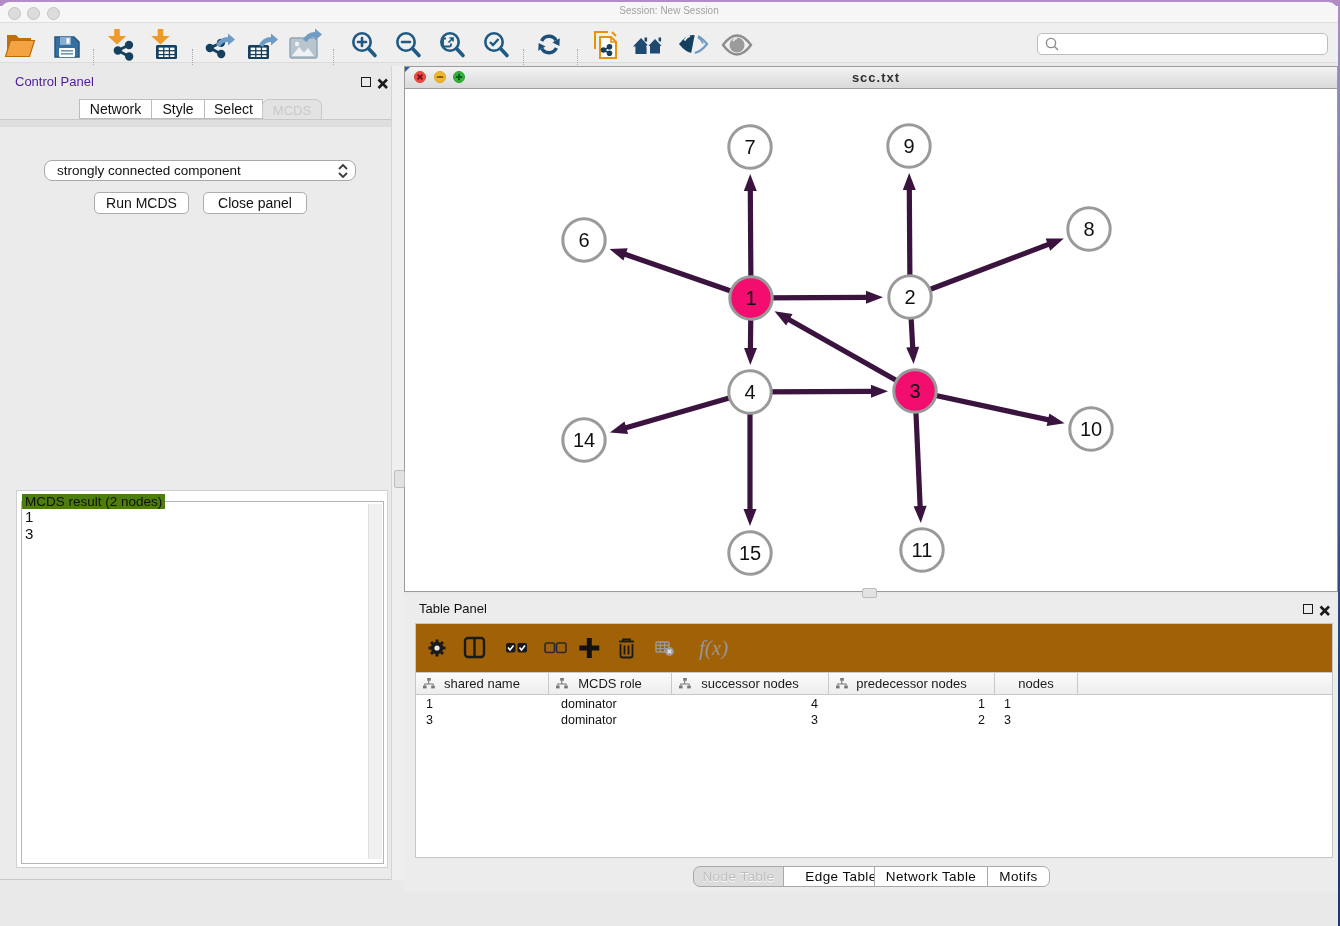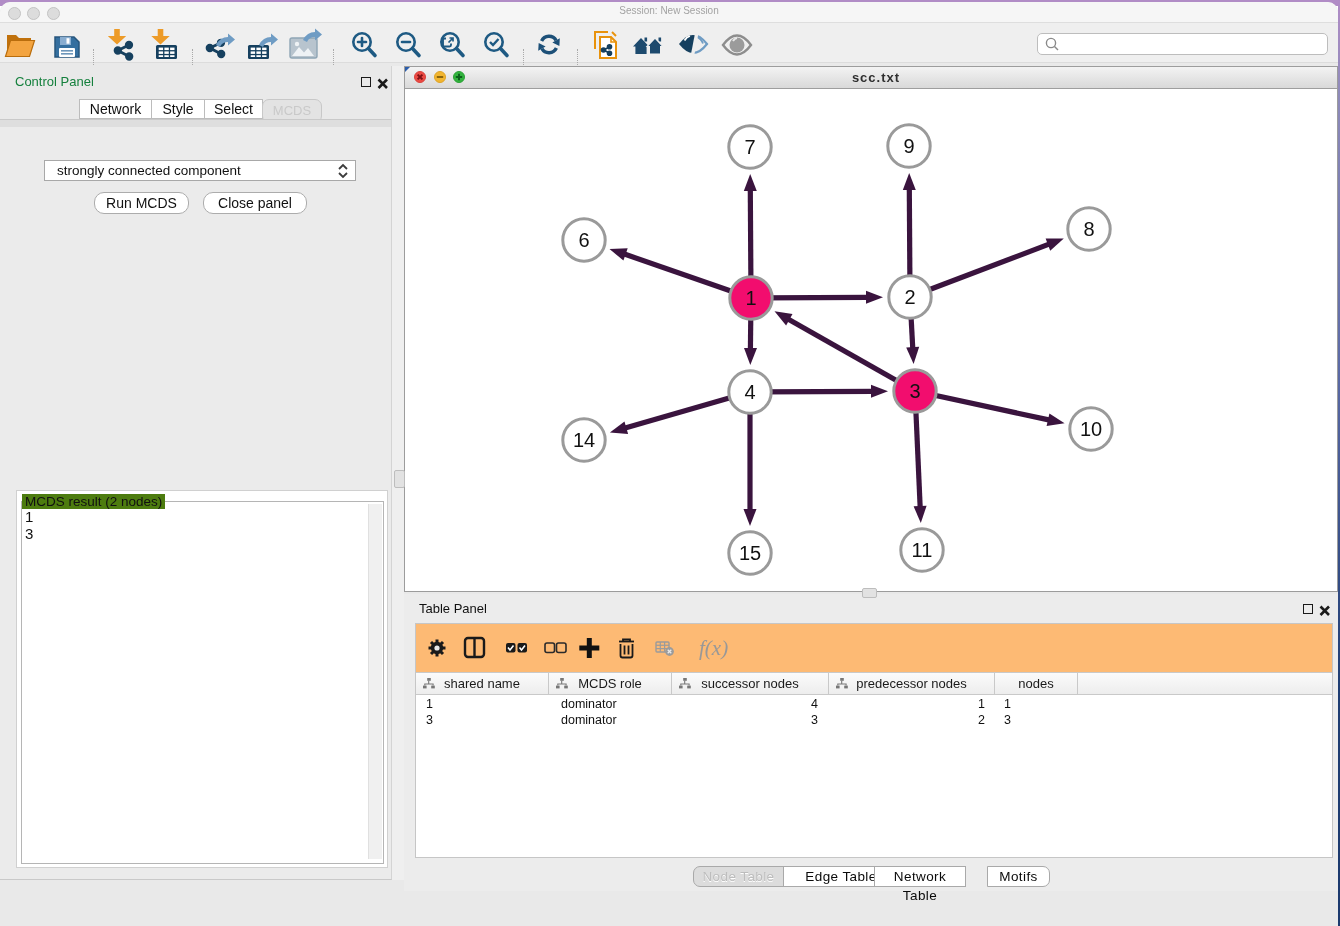--- a/index.html
+++ b/index.html
@@ -17,53 +17,53 @@
 .tlgrey{top:5px;width:13px;height:13px;border-radius:50%;
   background:#dcdcdc;border:1px solid #c3c3c3;box-sizing:border-box;}
 #wtitle{left:0;top:3px;width:1338px;text-align:center;font-size:10px;color:#a3a3a3;}
 #toolbar{left:0;top:21px;width:1338px;height:39px;background:#efefef;
   border-bottom:1px solid #dcdcdc;}
 .sep{top:26px;width:0px;height:30px;border-left:1px dotted #a9a9a9;}
 #searchbox{left:1037px;top:10px;width:289px;height:20px;background:#fff;
   border:1px solid #bdbdbd;border-radius:5px;}
 
 #cpanel{left:0;top:64px;width:391px;height:813px;background:#e9e9e9;border-bottom:1px solid #c9c9c9;border-right:1px solid #d4d4d4;}
-#cptitle{left:15px;top:8px;font-size:13px;color:#15803d;}
+#cptitle{left:15px;top:8px;font-size:13px;color:#4c1d95;}
 .floatbtn{width:10px;height:10px;border:1.6px solid #1a1a1a;box-sizing:border-box;}
 .tab{top:33px;height:20px;background:#fff;border:1px solid #bcbcbc;box-sizing:border-box;
   font-size:14px;color:#111;text-align:center;line-height:19px;}
 #tabmcds{left:262px;top:33px;width:60px;height:24px;background:#e3e3e3;
   border:1px solid #c8c8c8;box-sizing:border-box;border-radius:7px;
   font-size:13px;color:#c9c9c9;text-align:center;line-height:21px;}
 #tabpaneband{left:0;top:53px;width:391px;height:8px;background:#dedede;border-top:1px solid #c9c9c9;}
 #tabpane{left:0;top:61px;width:391px;height:752px;background:#ebebeb;}
 #optlabel{left:9px;top:73px;width:382px;text-align:center;font-size:14px;color:#111;}
 #combo{left:44px;top:94px;width:312px;height:21px;background:#fff;
-  border:1px solid #a8a8a8;border-radius:0;box-sizing:border-box;
+  border:1px solid #a8a8a8;border-radius:8px;box-sizing:border-box;
   font-size:13.5px;color:#111;line-height:19px;padding-left:12px;}
-.btn{top:126px;height:22px;background:#fff;border:1px solid #acacac;border-radius:10px;
+.btn{top:126px;height:22px;background:#fff;border:1px solid #acacac;border-radius:5px;
   box-sizing:border-box;font-size:14px;color:#111;text-align:center;line-height:20px;}
 #resultpanel{left:16px;top:424px;width:370px;height:376px;background:#fff;border:1px solid #d0d0d0;}
 #fieldset{left:4px;top:10px;width:361px;height:361px;border:1px solid #b5b5b5;}
 #legend{left:0px;top:-8px;background:#4d7c0f;padding:0 3px;font-size:13.5px;color:#111;}
 #mcdstext{left:3px;top:7px;font-size:15px;color:#111;line-height:16.8px;}
 #resscroll{left:346px;top:2px;width:13px;height:355px;background:#f0f0f0;border-left:1px solid #e0e0e0;}
 
 #netwin{left:404px;top:64px;width:934px;height:526px;border:1px solid #9c9c9c;
   box-sizing:border-box;background:#fff;}
 #nettitle{left:0;top:0;width:932px;height:21px;
   background:linear-gradient(#f3f3f3,#d9d9d9);border-bottom:1px solid #9e9e9e;}
 .tl{top:4px;width:12px;height:12px;border-radius:50%;box-sizing:border-box;}
 #netname{left:5px;top:3px;width:932px;text-align:center;font-size:13px;font-weight:bold;
   color:#2f2f2f;letter-spacing:1px;}
 #graph{left:0px;top:22px;}
 
 #tpanel{left:404px;top:592px;width:934px;height:297px;background:#ececec;}
 #tptitle{left:15px;top:7px;font-size:13px;color:#111;}
-#tinner{left:11px;top:29px;width:918px;height:235px;background:#fdba74;
+#tinner{left:11px;top:29px;width:918px;height:235px;background:#a16207;
   border:1px solid #c6c6c6;box-sizing:border-box;}
 #thead{left:0px;top:48px;width:916px;height:23px;background:linear-gradient(#fbfbfb,#ededed);
   border-top:1px solid #c9c9c9;border-bottom:1px solid #c9c9c9;box-sizing:border-box;}
 .hcell{top:0;height:21px;border-right:1px solid #c9c9c9;box-sizing:border-box;
   font-size:13px;color:#1a1a1a;text-align:center;line-height:21px;}
 #tbody{left:0px;top:71px;width:916px;height:162px;background:#fff;}
 .trow{font-size:12.5px;color:#111;height:16px;line-height:16px;}
 .tabseg{top:272px;height:21px;box-sizing:border-box;background:#fff;border:1px solid #a9a9a9;
   font-size:13.5px;font-weight:normal;letter-spacing:0.4px;color:#0a0a0a;text-align:center;line-height:19px;}
 
@@ -442,21 +442,21 @@
         <div class="abs trow" style="left:588px;top:1px;">1</div>
         <div class="abs trow" style="left:10px;top:17px;">3</div>
         <div class="abs trow" style="left:145px;top:17px;">dominator</div>
         <div class="abs trow" style="left:256px;top:17px;width:146px;text-align:right;">3</div>
         <div class="abs trow" style="left:413px;top:17px;width:156px;text-align:right;">2</div>
         <div class="abs trow" style="left:588px;top:17px;">3</div>
       </div>
     </div>
     <div class="abs tabseg" style="left:289px;width:91px;border-radius:7px 0 0 7px;background:#dcdcdc;color:#bdbdbd;text-shadow:0 1px 0 #fff;">Node Table</div>
     <div class="abs tabseg" style="left:379px;width:116px;">Edge Table</div>
-    <div class="abs tabseg" style="left:470px;width:92px;">Network Table</div>
+    <div class="abs tabseg" style="left:470px;width:114px;">Network Table</div>
     <div class="abs tabseg" style="left:583px;width:63px;border-radius:0 7px 7px 0;">Motifs</div>
   </div>
 
   <div class="abs" style="left:394px;top:468px;width:9px;height:16px;background:#e2e2e2;border:1px solid #bdbdbd;border-radius:2px;"></div>
   <div class="abs" style="left:862px;top:586px;width:13px;height:8px;background:#e2e2e2;border:1px solid #bdbdbd;border-radius:2px;"></div>
   <div class="abs" id="statusbar">
     <div class="abs" id="listbtn">
         <svg width="24" height="22" style="position:absolute;left:3px;top:3px">
 <g fill="#222">
             <rect x="2" y="3" width="2.6" height="2.6"></rect>

